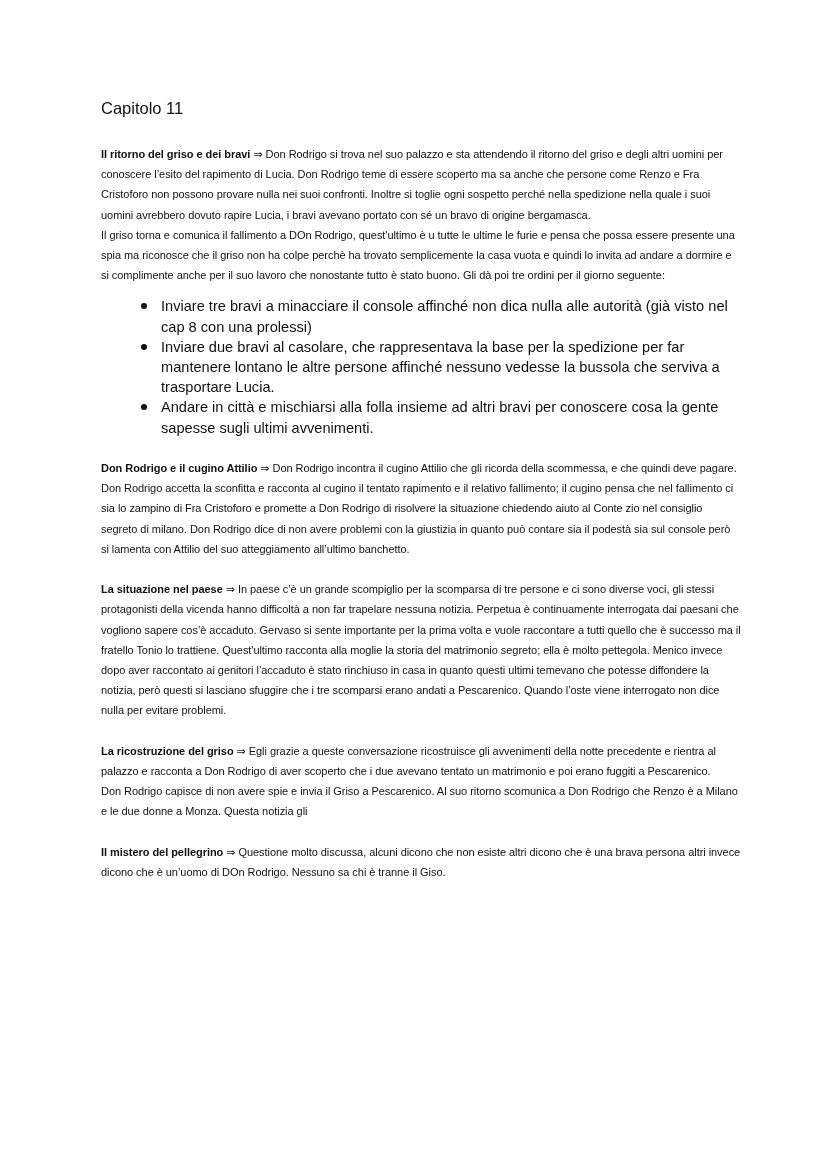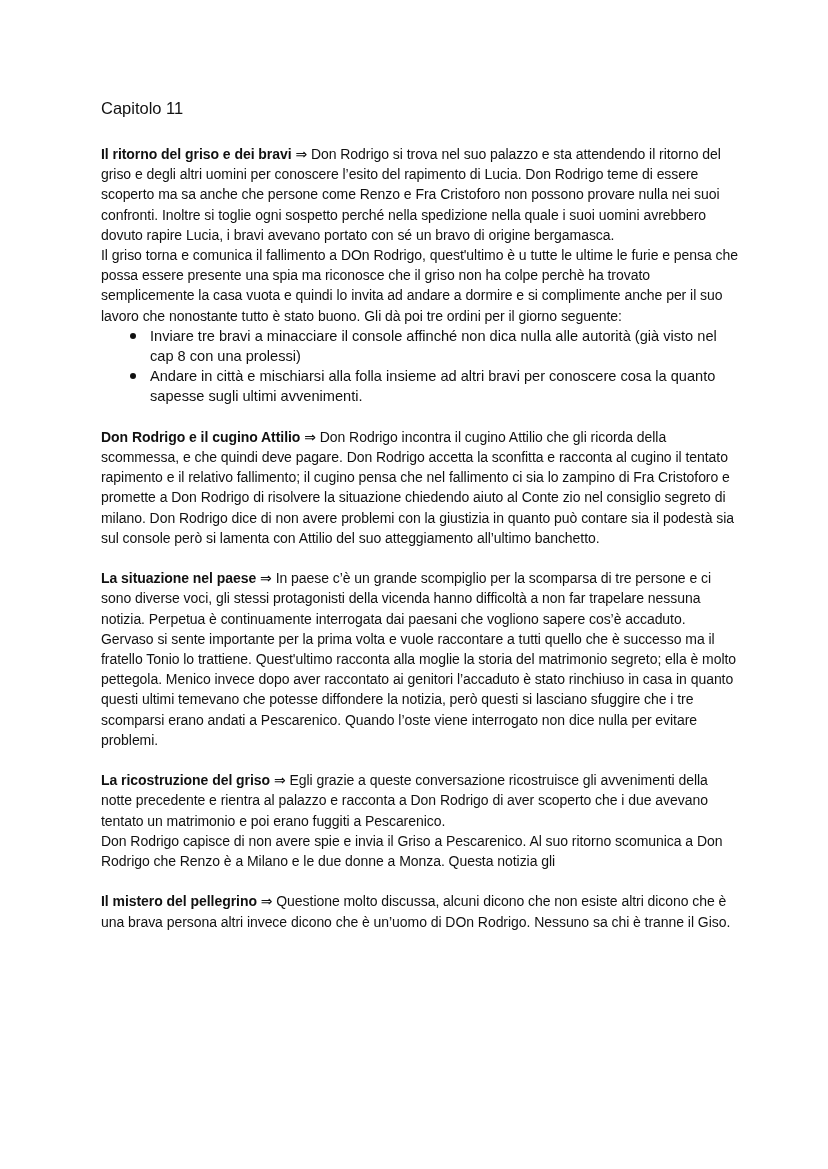--- a/index.html
+++ b/index.html
@@ -2,42 +2,43 @@
 <html><head>
 <meta charset="utf-8">
 <style>
   html, body { margin: 0; padding: 0; background: #ffffff; }
   body {
     width: 828px; height: 1169px; overflow: hidden; position: relative;
     font-family: "Liberation Sans", sans-serif; color: #111111;
   }
   .page { position: absolute; left: 101px; top: 97px; width: 640px; }
   .title { font-size: 16.5px; font-weight: normal; margin: 0 0 25px 0; line-height: 22px; }
-  .para { font-size: 14px; line-height: 20.2px; margin: 0; letter-spacing: -0.05px; }
+  .para { font-size: 11px; line-height: 20.2px; margin: 0; letter-spacing: -0.05px; }
   .section { margin-bottom: 20.2px; }
   .head { font-weight: bold; }
-  ul.bullets { list-style: none; margin: 0; padding: 0 0 0 49px; font-size: 14.6px; line-height: 20.2px; }
+  ul.bullets { list-style: none; margin: 11px; padding: 0 0 0 49px; font-size: 14.6px; line-height: 20.2px; }
   ul.bullets li { position: relative; }
   ul.bullets li .dot {
     position: absolute; left: -20px; top: 7px; width: 6px; height: 6px;
     border-radius: 50%; background: #111;
   }
 </style>
 </head>
 <body>
 
 <div class="page">
   <h1 class="title">Capitolo 11</h1>
 
   <div class="section">
     <p class="para"><span class="head">Il ritorno del griso e dei bravi</span> <span>⇒</span> <span>Don Rodrigo si trova nel suo palazzo e sta attendendo il ritorno del griso e degli altri uomini per conoscere l’esito del rapimento di Lucia. Don Rodrigo teme di essere scoperto ma sa anche che persone come Renzo e Fra Cristoforo non possono provare nulla nei suoi confronti. Inoltre si toglie ogni sospetto perché nella spedizione nella quale i suoi uomini avrebbero dovuto rapire Lucia, i bravi avevano portato con sé un bravo di origine bergamasca.</span></p>
     <p class="para">Il griso torna e comunica il fallimento a DOn Rodrigo, quest'ultimo è u tutte le ultime le furie e pensa che possa essere presente una spia ma riconosce che il griso non ha colpe perchè ha trovato semplicemente la casa vuota e quindi lo invita ad andare a dormire e si complimente anche per il suo lavoro che nonostante tutto è stato buono. Gli dà poi tre ordini per il giorno seguente:</p>
     <ul class="bullets">
       <li><span class="dot"></span><span>Inviare tre bravi a minacciare il console affinché non dica nulla alle autorità (già visto nel cap 8 con una prolessi)</span></li>
-      <li><span class="dot"></span><span>Andare in città e mischiarsi alla folla insieme ad altri bravi per conoscere cosa la quanto sapesse sugli ultimi avvenimenti.</span></li>
+      <li><span class="dot"></span><span>Inviare due bravi al casolare, che rappresentava la base per la spedizione per far mantenere lontano le altre persone affinché nessuno vedesse la bussola che serviva a trasportare Lucia.</span></li>
+      <li><span class="dot"></span><span>Andare in città e mischiarsi alla folla insieme ad altri bravi per conoscere cosa la gente sapesse sugli ultimi avvenimenti.</span></li>
     </ul>
   </div>
 
   <div class="section">
     <p class="para"><span class="head">Don Rodrigo e il cugino Attilio</span> <span>⇒</span> <span>Don Rodrigo incontra il cugino Attilio che gli ricorda della scommessa, e che quindi deve pagare. Don Rodrigo accetta la sconfitta e racconta al cugino il tentato rapimento e il relativo fallimento; il cugino pensa che nel fallimento ci sia lo zampino di Fra Cristoforo e promette a Don Rodrigo di risolvere la situazione chiedendo aiuto al Conte zio nel consiglio segreto di milano. Don Rodrigo dice di non avere problemi con la giustizia in quanto può contare sia il podestà sia sul console però si lamenta con Attilio del suo atteggiamento all’ultimo banchetto.</span></p>
   </div>
 
   <div class="section">
     <p class="para"><span class="head">La situazione nel paese</span> <span>⇒</span> <span>In paese c’è un grande scompiglio per la scomparsa di tre persone e ci sono diverse voci, gli stessi protagonisti della vicenda hanno difficoltà a non far trapelare nessuna notizia. Perpetua è continuamente interrogata dai paesani che vogliono sapere cos’è accaduto. Gervaso si sente importante per la prima volta e vuole raccontare a tutti quello che è successo ma il fratello Tonio lo trattiene. Quest'ultimo racconta alla moglie la storia del matrimonio segreto; ella è molto pettegola. Menico invece dopo aver raccontato ai genitori l’accaduto è stato rinchiuso in casa in quanto questi ultimi temevano che potesse diffondere la notizia, però questi si lasciano sfuggire che i tre scomparsi erano andati a Pescarenico. Quando l’oste viene interrogato non dice nulla per evitare problemi.</span></p>
   </div>

